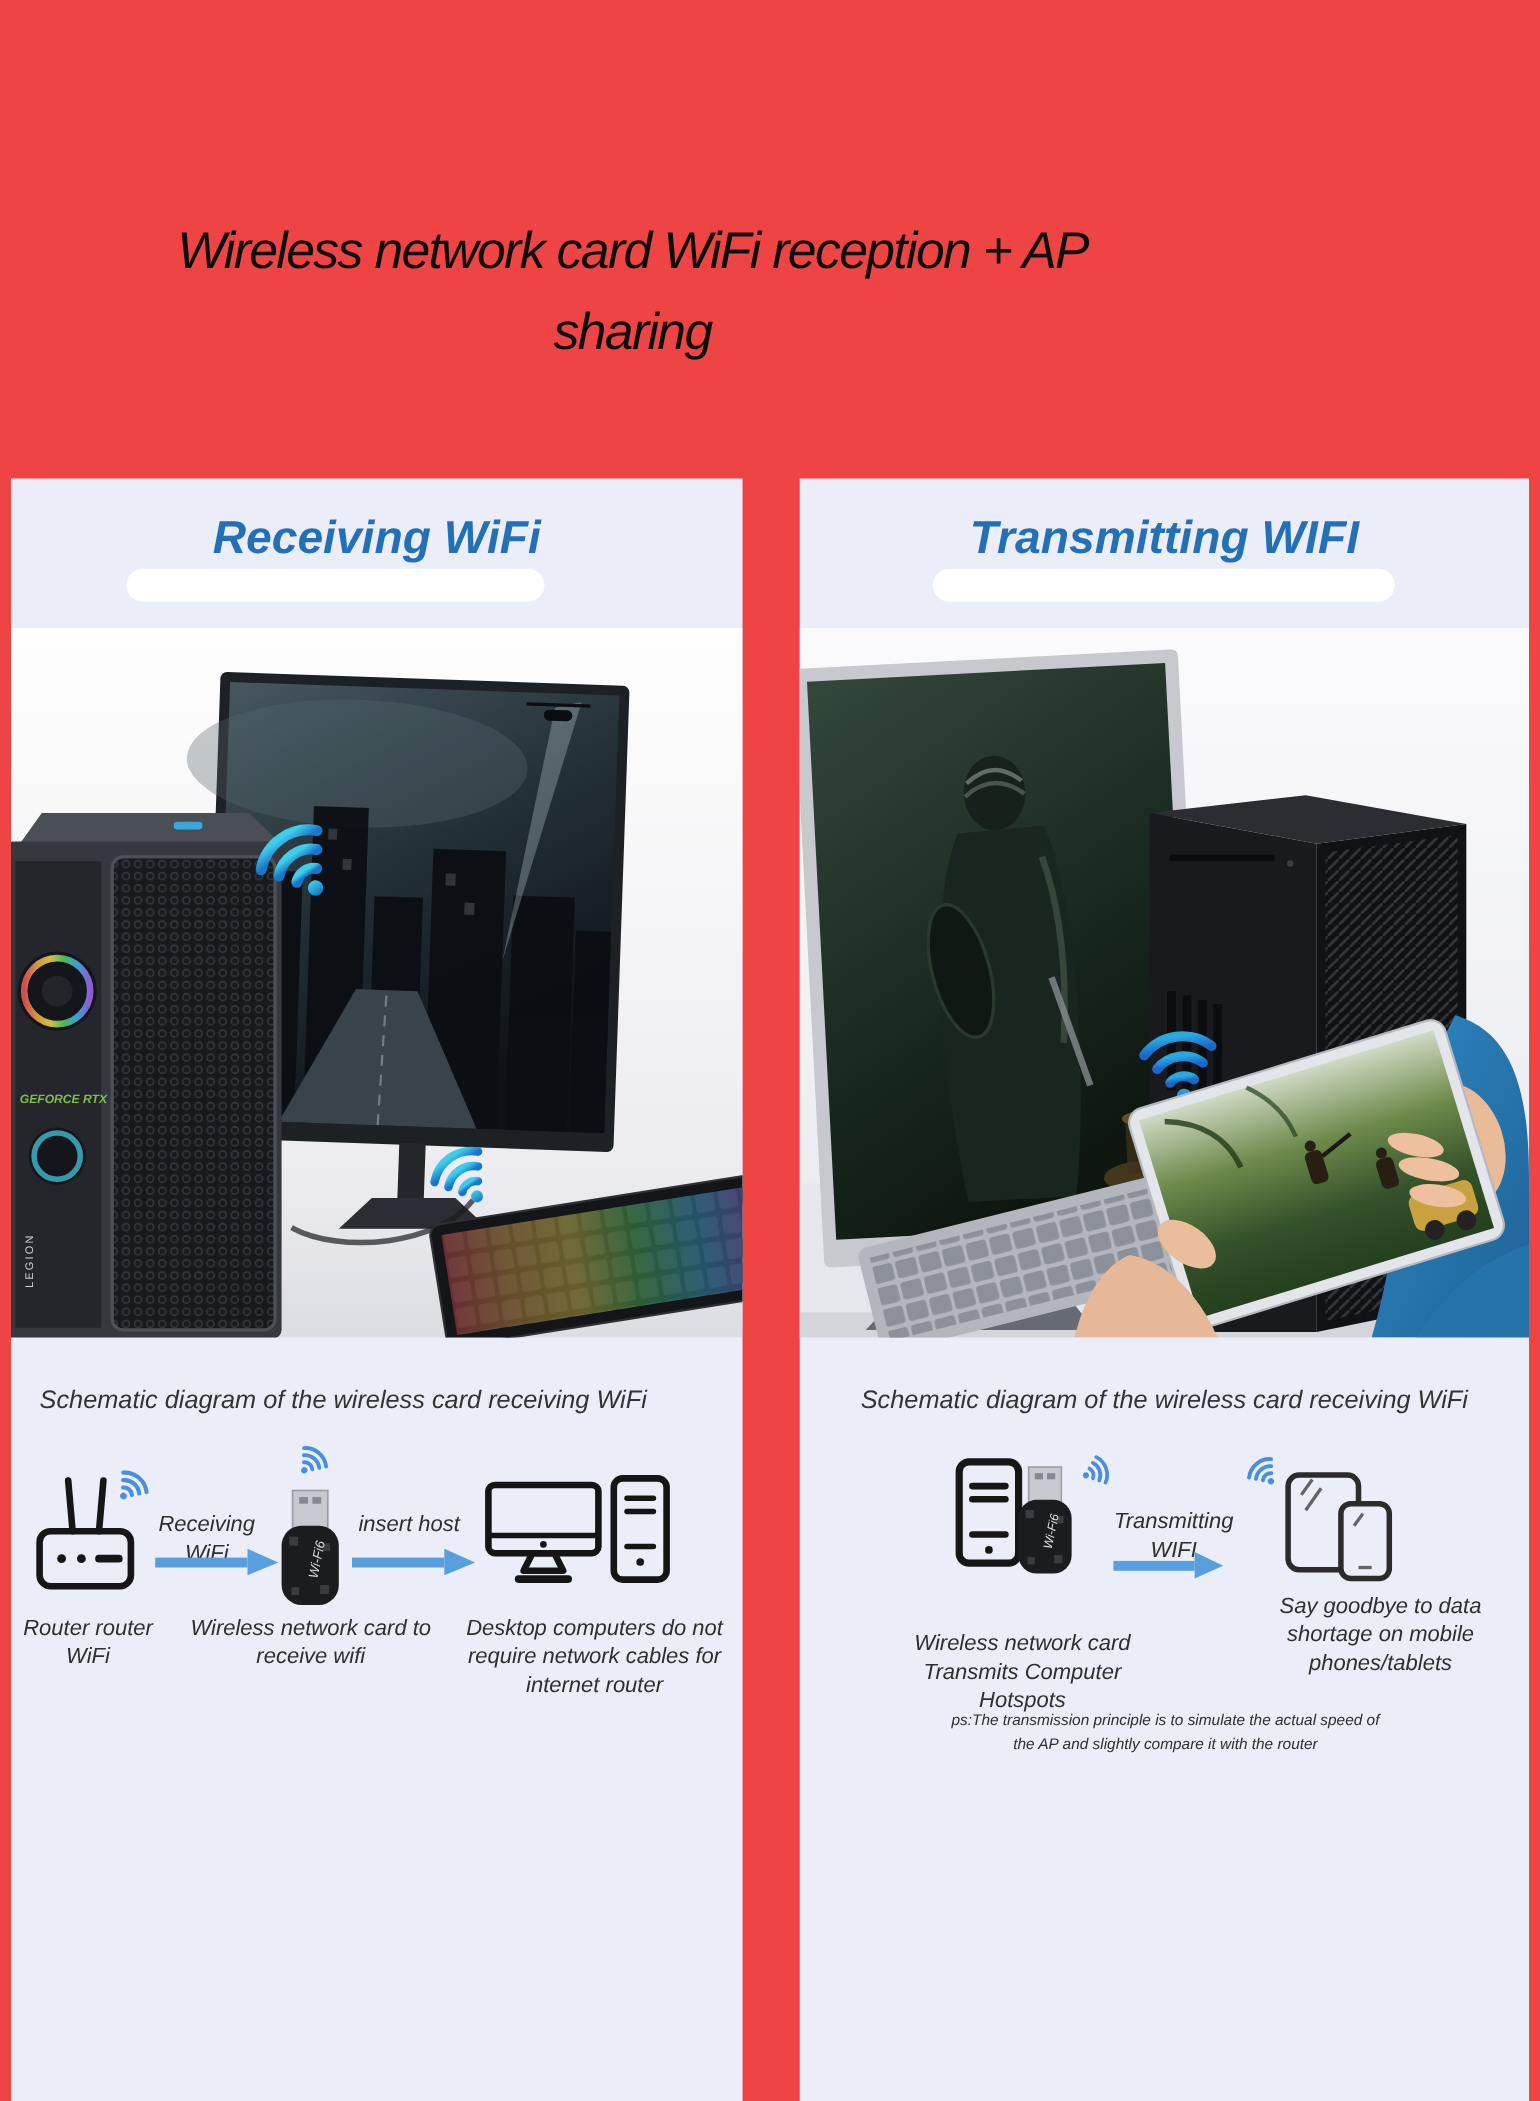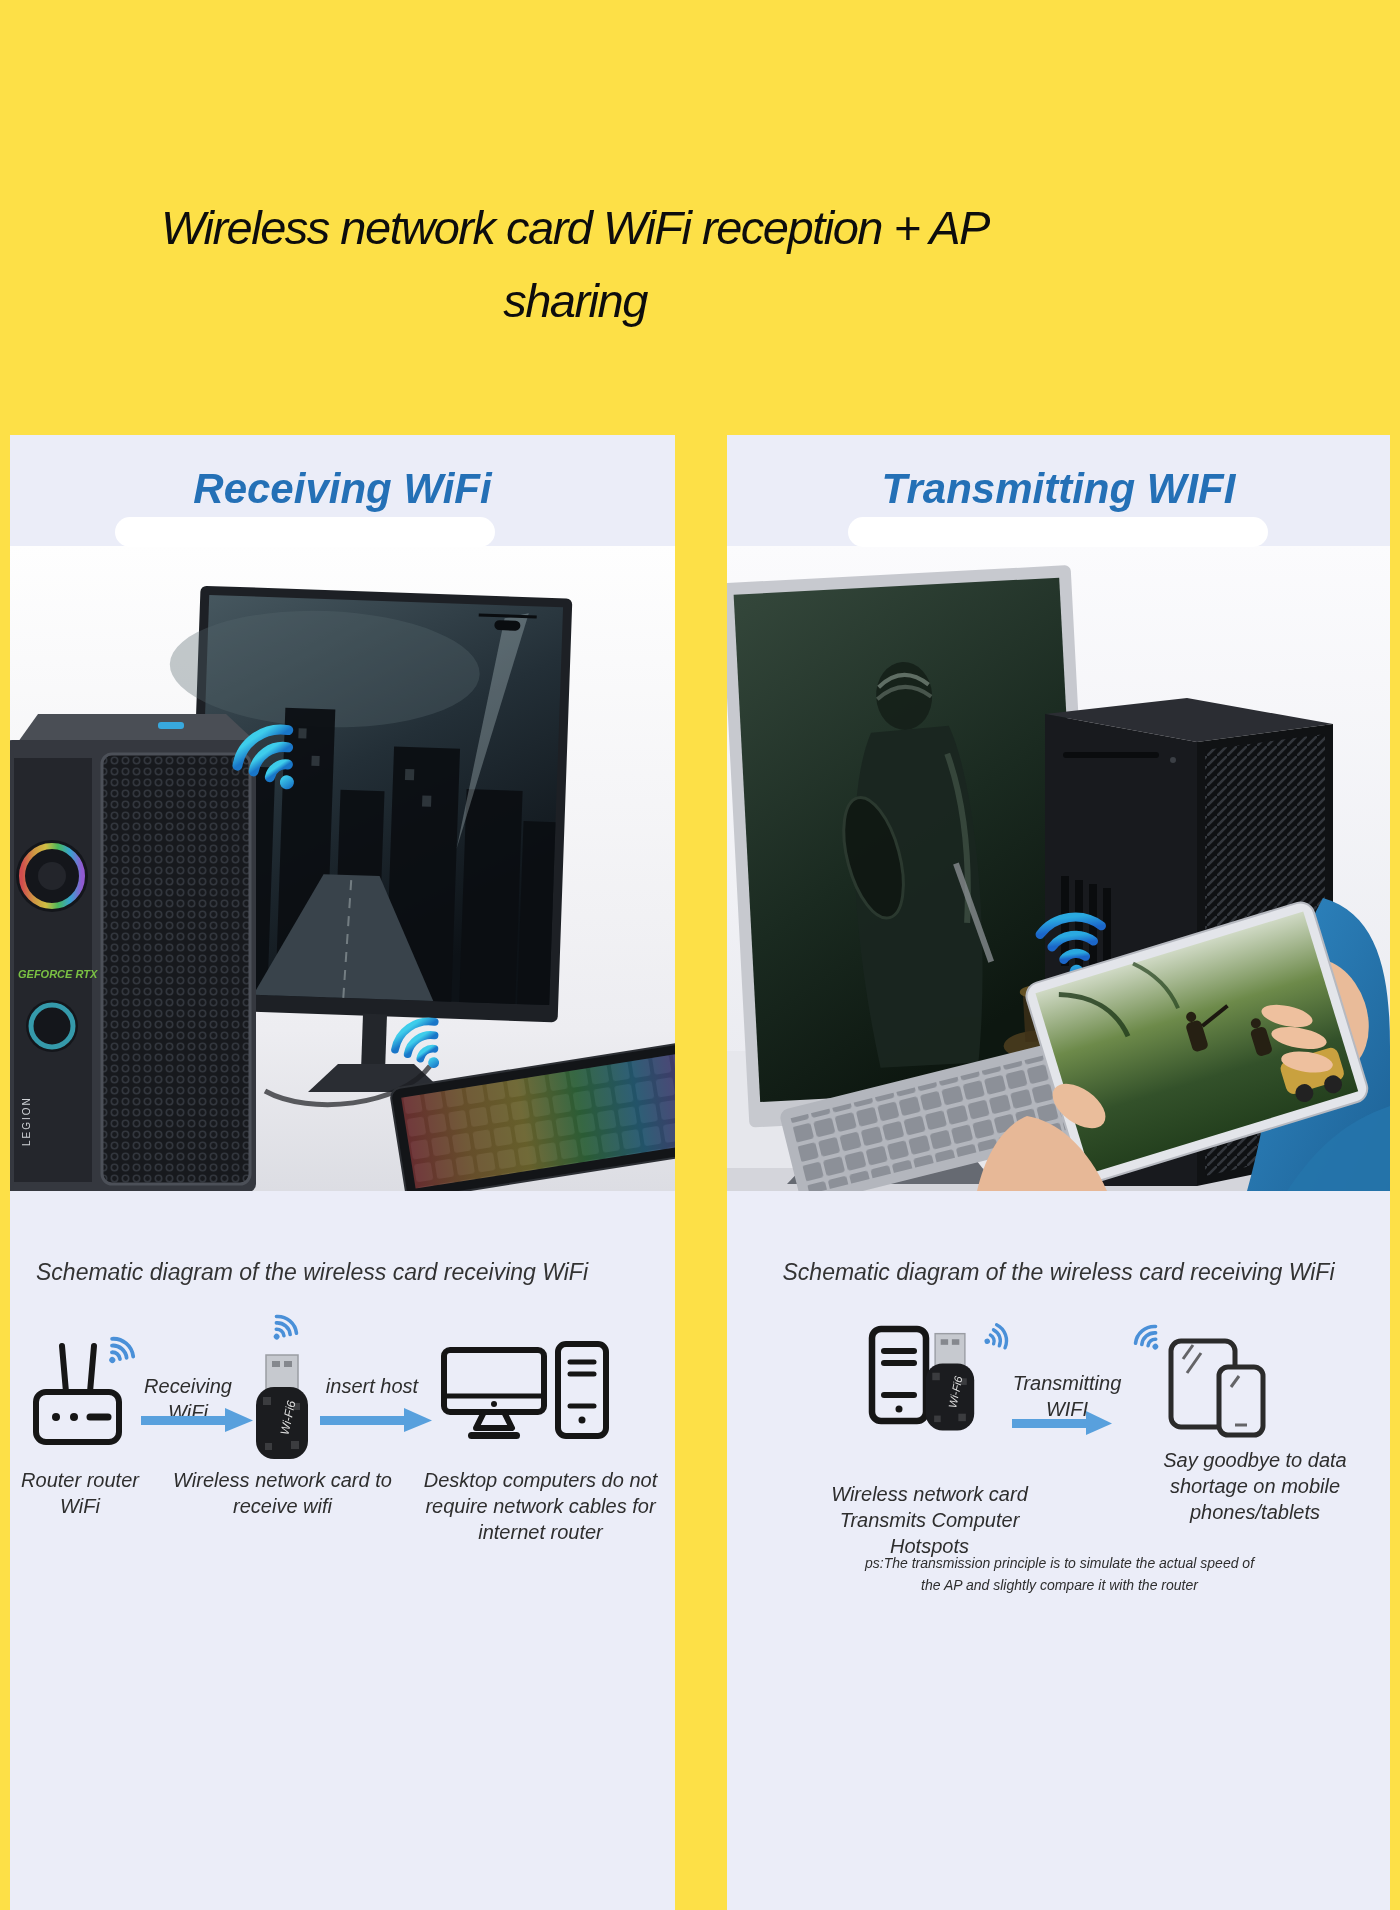--- a/index.html
+++ b/index.html
@@ -1,28 +1,28 @@
 <!DOCTYPE html>
 <html><head>
 <meta charset="utf-8">
 <style>
   html,body{margin:0;padding:0;background:#fff;}
-  .page{position:relative;width:1400px;height:1910px;background:#fde047;overflow:hidden;
+  .page{position:relative;width:1400px;height:1910px;background:#ef4444;overflow:hidden;
         font-family:"Liberation Sans",sans-serif;color:#222;}
   .page-title{position:absolute;top:192px;left:0;width:1150px;text-align:center;
               font-style:italic;font-size:47px;line-height:1.55;color:#0d0d0d;letter-spacing:-1.5px;}
   .panel{position:absolute;top:435px;height:1534px;background:#ebedf8;}
   .panel-left{left:10px;width:665px;}
   .panel-right{left:727px;width:663px;}
   .heading-bar{position:absolute;top:82px;height:30px;background:#ffffff;border-radius:15px;z-index:1;}
   .panel-left .heading-bar{left:105px;width:380px;}
   .panel-right .heading-bar{left:121px;width:420px;}
   .panel-heading{position:absolute;top:30px;left:0;width:100%;text-align:center;margin:0;
                  font-style:italic;font-weight:bold;font-size:42px;color:#2470b6;z-index:2;}
-  .photo{position:absolute;top:111px;left:0;width:100%;height:645px;}
+  .photo{position:absolute;top:136px;left:0;width:100%;height:645px;}
   .photo svg{display:block;}
   .caption{position:absolute;top:824px;font-style:italic;font-size:23px;color:#333;}
   .panel-left .caption{left:26px;}
   .panel-right .caption{left:0;width:100%;text-align:center;}
   .flow-item{position:absolute;}
   .flow-label{position:absolute;text-align:center;font-style:italic;font-size:20px;
               color:#2e2e2e;white-space:pre-line;line-height:1.3;}
   .arrow{position:absolute;}
   .wifi-sm{display:block;}
   .rot40{transform:rotate(40deg);}

